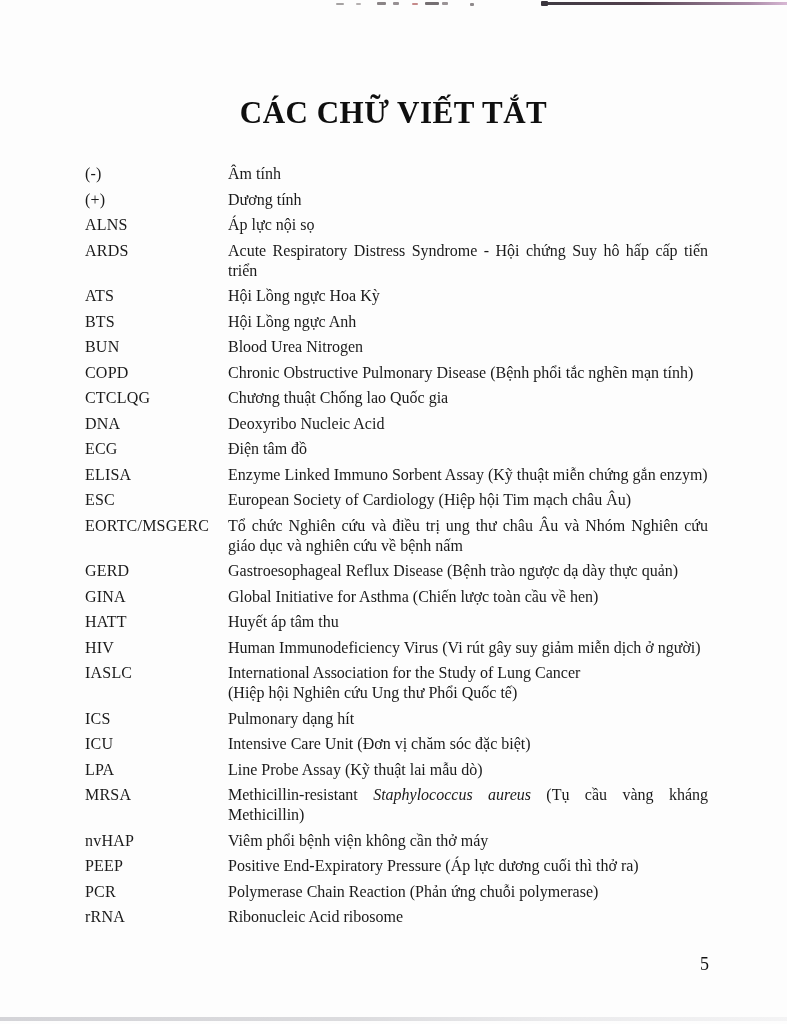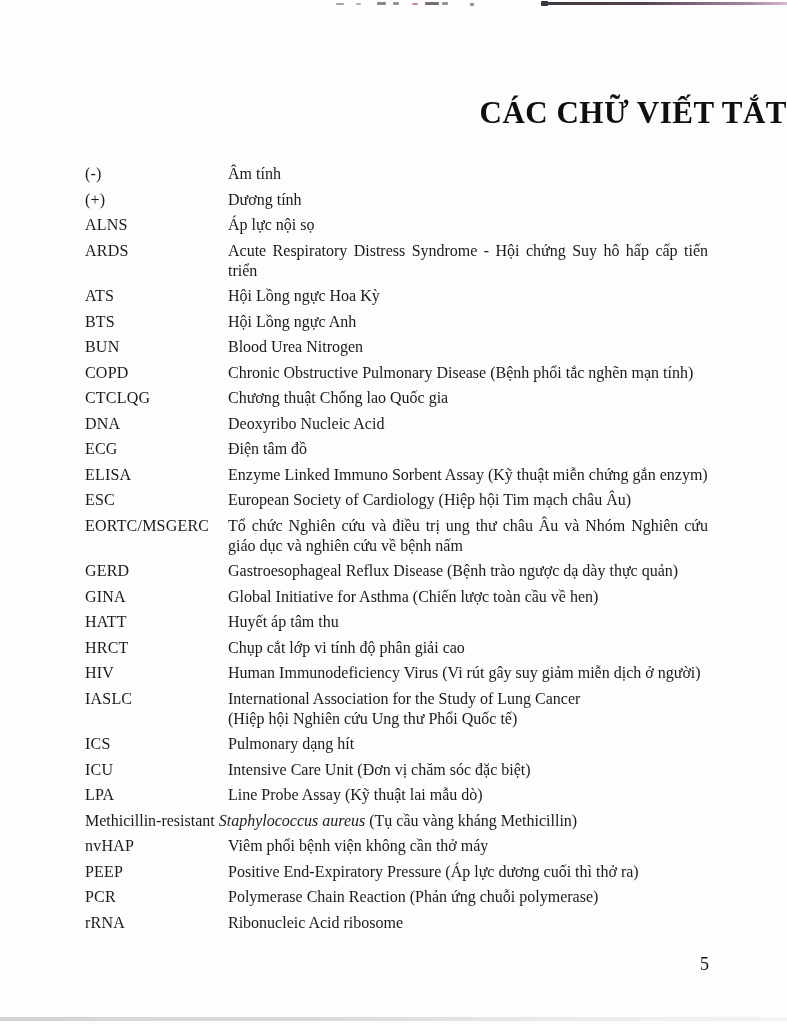--- a/index.html
+++ b/index.html
@@ -7,21 +7,21 @@
     width: 787px; height: 1024px;
     position: relative;
     background: #fdfdfd;
     font-family: "Liberation Serif", serif;
     color: #1a1a1a;
     overflow: hidden;
   }
   .page-title {
     position: absolute;
     top: 95px; left: 0; width: 100%;
-    text-align: right;
+    text-align: center;
     font-weight: bold;
     font-size: 31px;
     letter-spacing: 0.5px;
     color: #0f0f0f;
     margin: 0;
   }
   .abbr-list {
     position: absolute;
     left: 85px; top: 164px;
     width: 623px;
@@ -174,24 +174,20 @@
   <div class="abbr-row">
     <div class="abbr-term">GINA</div>
     <div class="abbr-def"><span>Global Initiative for Asthma (Chiến lược toàn cầu về hen)</span></div>
   </div>
 
   <div class="abbr-row">
     <div class="abbr-term">HATT</div>
     <div class="abbr-def"><span>Huyết áp tâm thu</span></div>
   </div>
 
-  <div class="abbr-row">
-    <div class="abbr-term">HRCT</div>
-    <div class="abbr-def"><span>Chụp cắt lớp vi tính độ phân giải cao</span></div>
-  </div>
 
   <div class="abbr-row">
     <div class="abbr-term">HIV</div>
     <div class="abbr-def"><span>Human Immunodeficiency Virus (Vi rút gây suy giảm miễn dịch ở người)</span></div>
   </div>
 
   <div class="abbr-row">
     <div class="abbr-term">IASLC</div>
     <div class="abbr-def"><span>International Association for the Study of Lung Cancer</span><br><span>(Hiệp hội Nghiên cứu Ung thư Phổi Quốc tế)</span></div>
   </div>
@@ -205,20 +201,21 @@
     <div class="abbr-term">ICU</div>
     <div class="abbr-def"><span>Intensive Care Unit (Đơn vị chăm sóc đặc biệt)</span></div>
   </div>
 
   <div class="abbr-row">
     <div class="abbr-term">LPA</div>
     <div class="abbr-def"><span>Line Probe Assay (Kỹ thuật lai mẫu dò)</span></div>
   </div>
 
   <div class="abbr-row">
+    <div class="abbr-term">MRSA</div>
     <div class="abbr-def"><span>Methicillin-resistant </span><span style="font-style: italic;">Staphylococcus aureus</span><span> (Tụ cầu vàng kháng Methicillin)</span></div>
   </div>
 
   <div class="abbr-row">
     <div class="abbr-term">nvHAP</div>
     <div class="abbr-def"><span>Viêm phổi bệnh viện không cần thở máy</span></div>
   </div>
 
   <div class="abbr-row">
     <div class="abbr-term">PEEP</div>

